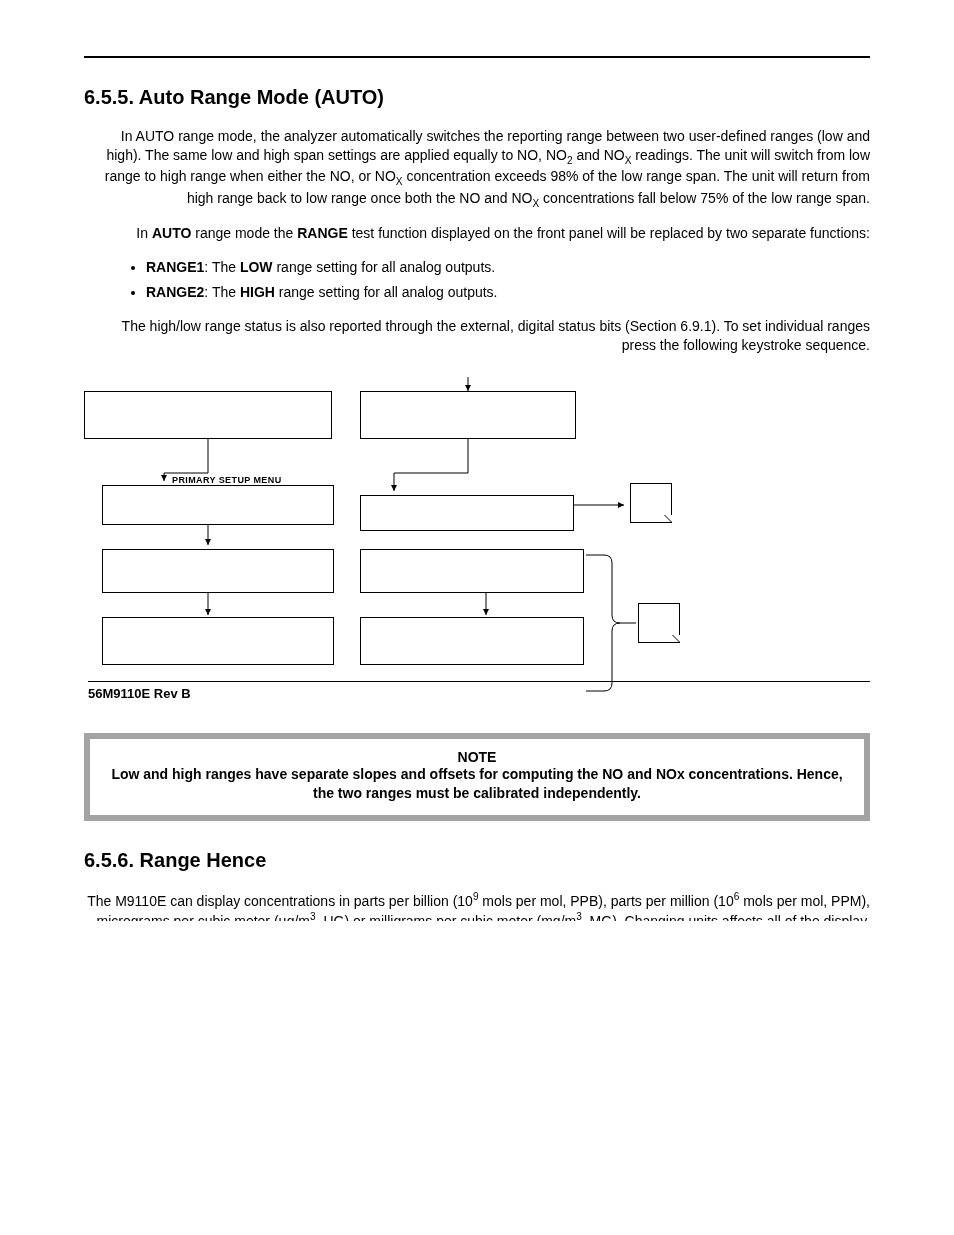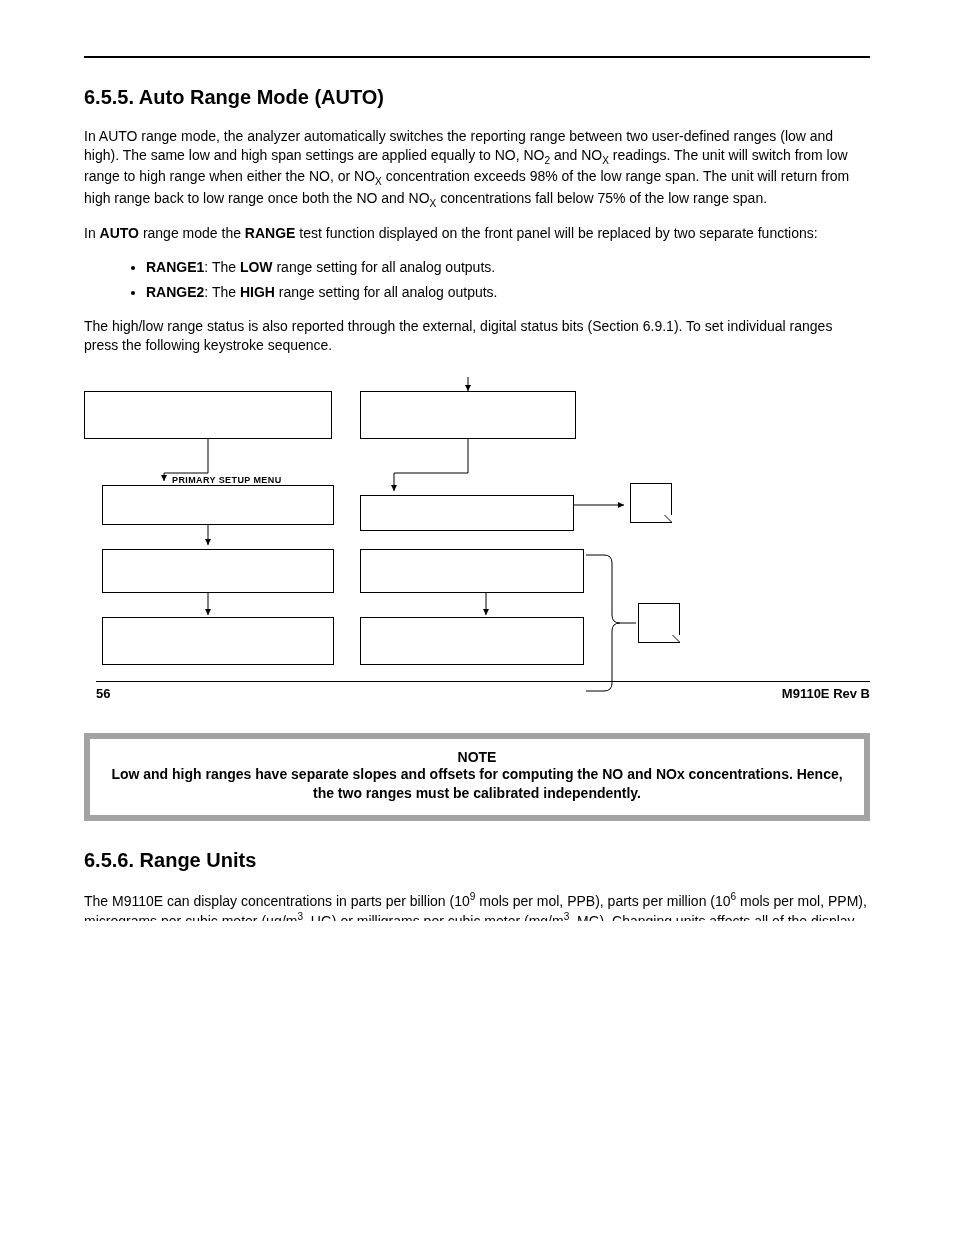--- a/index.html
+++ b/index.html
@@ -22,20 +22,21 @@
   }
   h2.section {
     font-size: 20px;
     font-weight: bold;
     margin: 0 0 18px 0;
   }
   p.body {
     font-size: 14px;
     line-height: 1.35;
     margin: 0 0 14px 0;
+    text-align: right;
   }
   ul.bullets {
     margin: 0 0 14px 0;
     padding-left: 62px;
   }
   ul.bullets li {
     font-size: 14px;
     line-height: 1.5;
     margin-bottom: 4px;
   }
@@ -102,29 +103,28 @@
     font-weight: bold;
   }
   .notebox .text {
     font-size: 14px;
     font-weight: bold;
     line-height: 1.35;
   }
 
   .footer {
     position: absolute;
-    left: 96px;
+    left: 88px;
     right: 84px;
     bottom: 220px;
     border-top: 1px solid #000;
     padding-top: 4px;
     font-size: 13px;
     font-weight: bold;
     display: flex;
-    justify-content: space-between;
   }
 </style>
 </head>
 <body>
 
 <div class="page">
   <div class="rule"></div>
 
   <h2 class="section">6.5.5. Auto Range Mode (AUTO)</h2>
 
@@ -198,21 +198,21 @@
     <div class="note-outer" style="left:554px; top:226px; width:42px; height:40px;">
       <div class="note-fold" style="right:-1px; bottom:-1px;"></div>
     </div>
   </div>
 
   <div class="notebox">
     <div class="title">NOTE</div>
     <div class="text">Low and high ranges have separate slopes and offsets for computing the NO and NOx concentrations. Hence, the two ranges must be calibrated independently.</div>
   </div>
 
-  <h2 class="section">6.5.6. Range Units</h2>
+  <h2 class="section">6.5.6. Range Hence</h2>
 
   <p class="body">
     <span>The M9110E can display concentrations in parts per billion (10</span><sup>9</sup><span> mols per mol, PPB), parts per million (10</span><sup>6</sup><span> mols per mol, PPM), micrograms per cubic meter (µg/m</span><sup>3</sup><span>, UG) or milligrams per cubic meter (mg/m</span><sup>3</sup><span>, MG). Changing units affects all of the display, COM port and iDAS values for all reporting ranges regardless of the analyzer's range mode. To change the concentration units:</span>
   </p>
 
   <div class="footer">
     <span>56</span>
     <span>M9110E Rev B</span>
   </div>
 </div>

